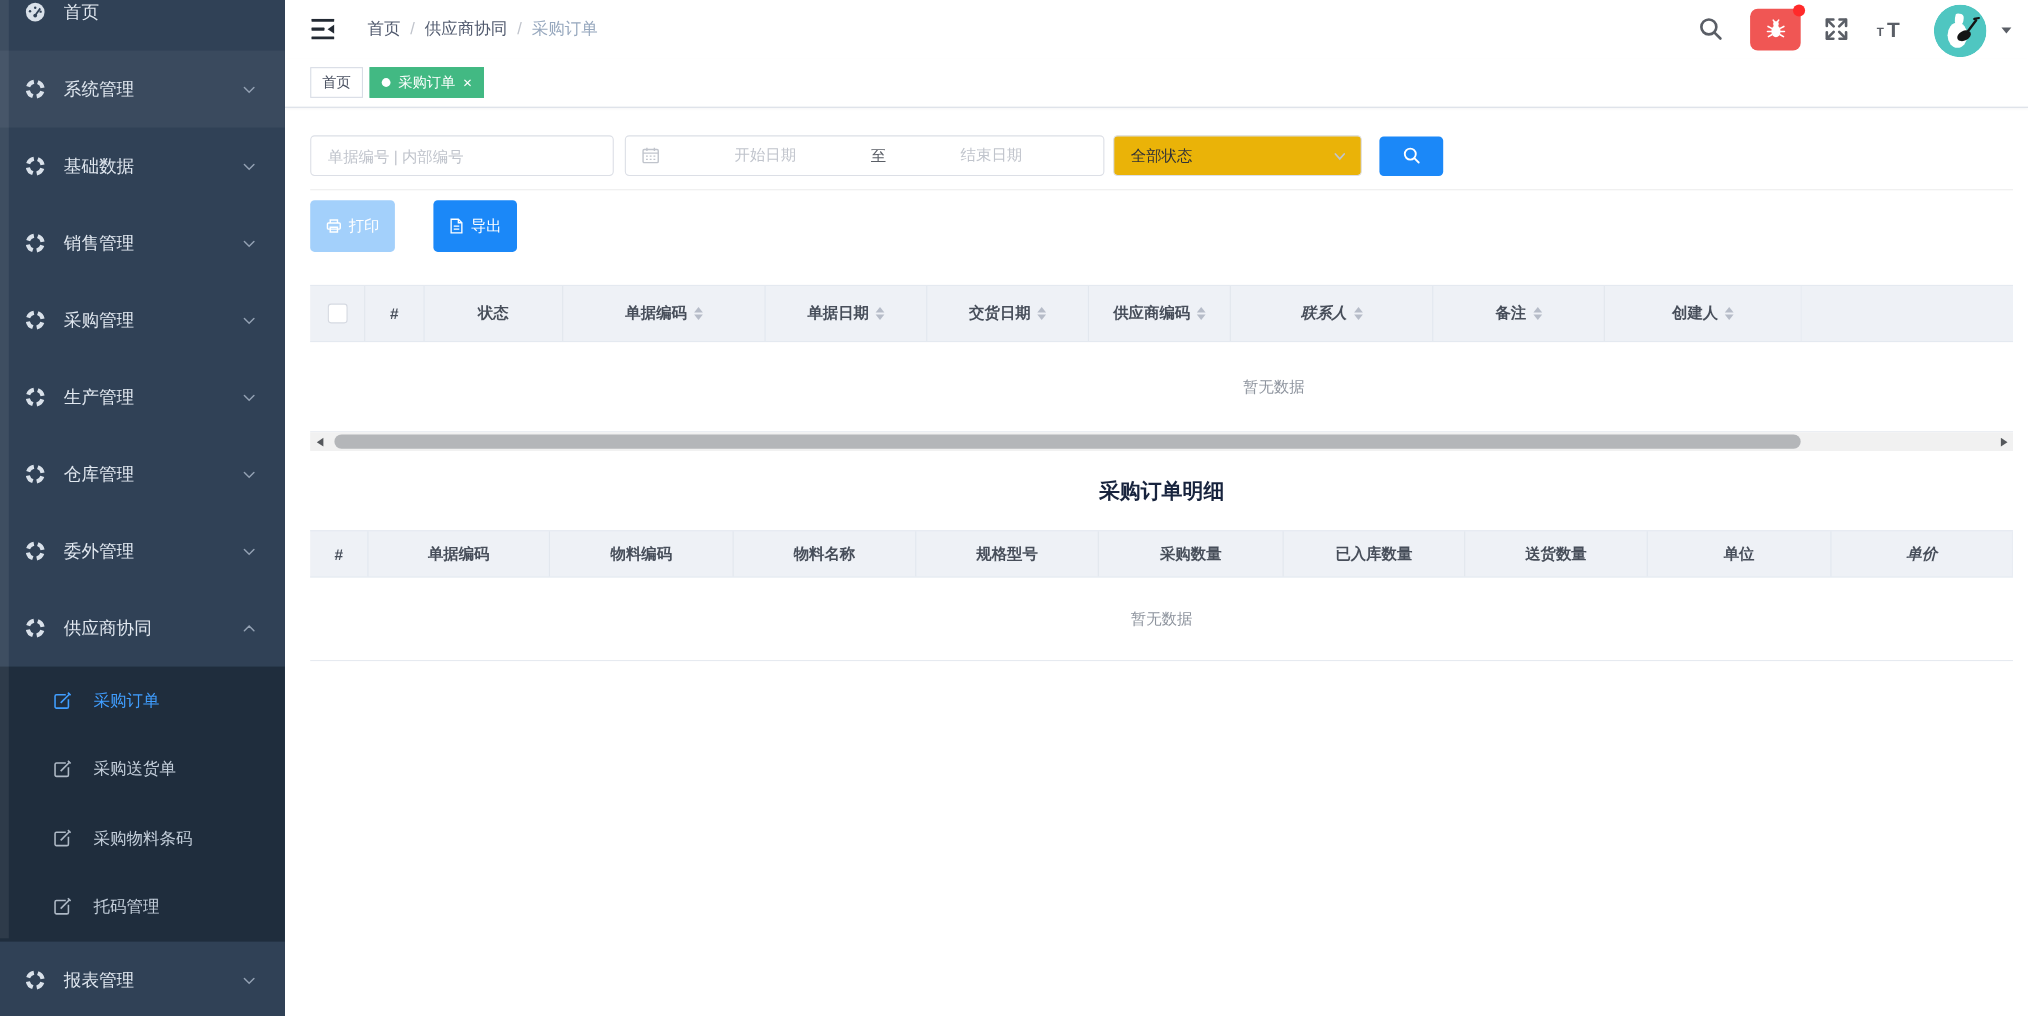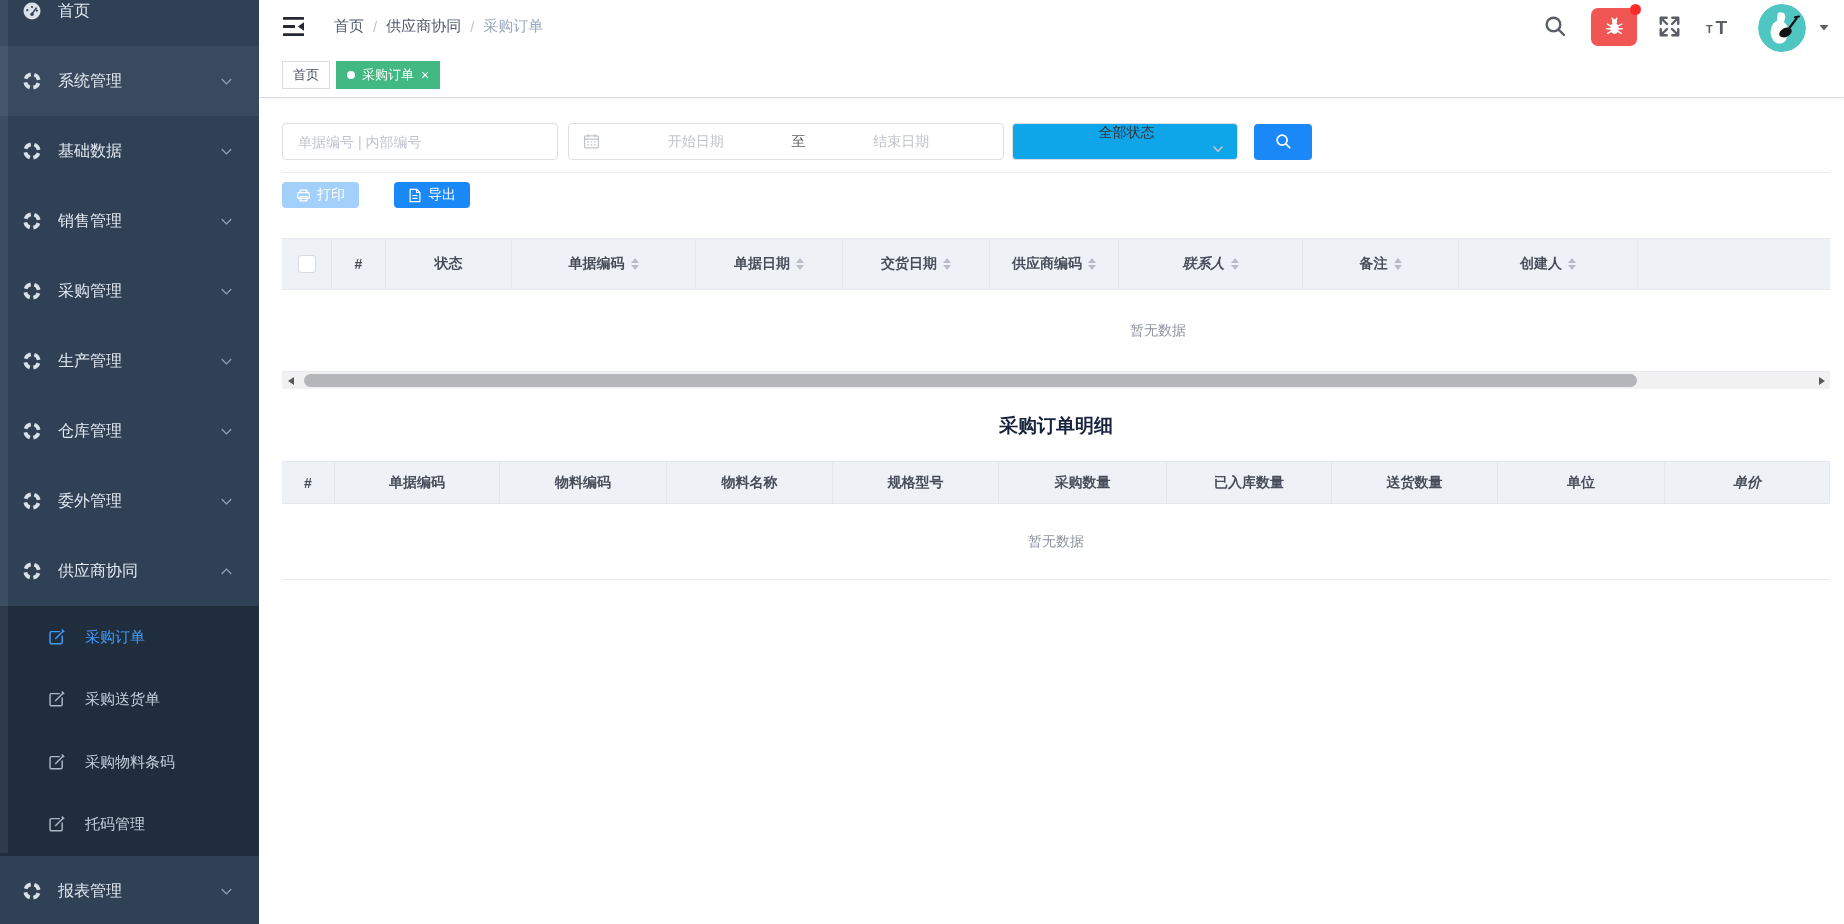--- a/index.html
+++ b/index.html
@@ -66,31 +66,31 @@
   .kw-input::placeholder { color:#c0c4cc; }
   .date-range { width:436px; height:37px; margin-left:10px; border:1px solid #dcdfe6;
     border-radius:4px; display:flex; align-items:center; padding:0 10px 0 14px;
     background:#fff; }
   .date-input { flex:1; border:none; outline:none; text-align:center; font-size:14px;
     color:#7f1d1d; background:transparent; min-width:0;font-family:Liberation Mono, monospace; }
   .date-input::placeholder { color:#c0c4cc; }
   .date-sep { font-size:14px; color:#5a5e66; padding:0 4px; }
   .status-select { width:226px; height:37px; margin-left:8px; border:1px solid #dcdfe6;
     border-radius:4px; display:flex; align-items:center; padding:0 12px 0 15px;
-    cursor:pointer; background:#0ea5e9;flex-direction:column; }
+    cursor:pointer; background:#eab308; }
   .status-value { font-size:14px; color:#303238; }
   .status-caret { margin-left:auto; display:flex; }
   .search-btn { width:58px; height:36px; margin-left:16px; background:#1b88f8;
     border:none; border-radius:4px; display:flex; align-items:center;
     justify-content:center; cursor:pointer; }
 
   .soft-divider { margin-top:12px; height:1px; background:#ededed; }
 
   .btn-row { margin-top:9px; display:flex; gap:35px; }
-  .btn { height:26px; border:none; border-radius:4px; color:#fff; font-size:14px;
+  .btn { height:47px; border:none; border-radius:4px; color:#fff; font-size:14px;
     display:inline-flex; align-items:center; justify-content:center; gap:6px;
     padding:0 14px; cursor:pointer; }
   .btn-print { background:#a3d0fb; cursor:not-allowed; }
   .btn-export { background:#1b88f8; }
 
   
   .tbl { margin-top:30px; }
   .tbl-head { display:flex; border-top:1px solid #e4e9f0; border-bottom:1px solid #e4e9f0;
     background:#eef1f6; }
   .th { display:flex; align-items:center; justify-content:center; font-size:14px;

